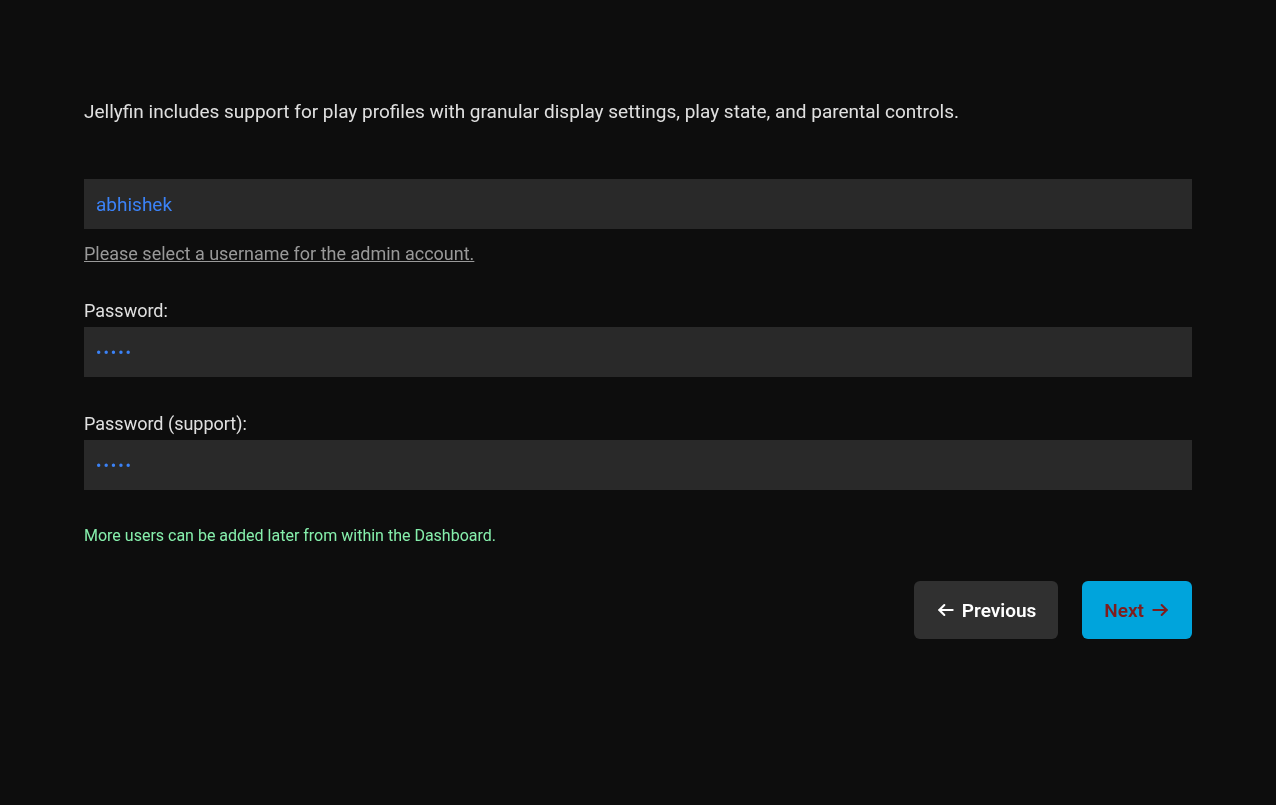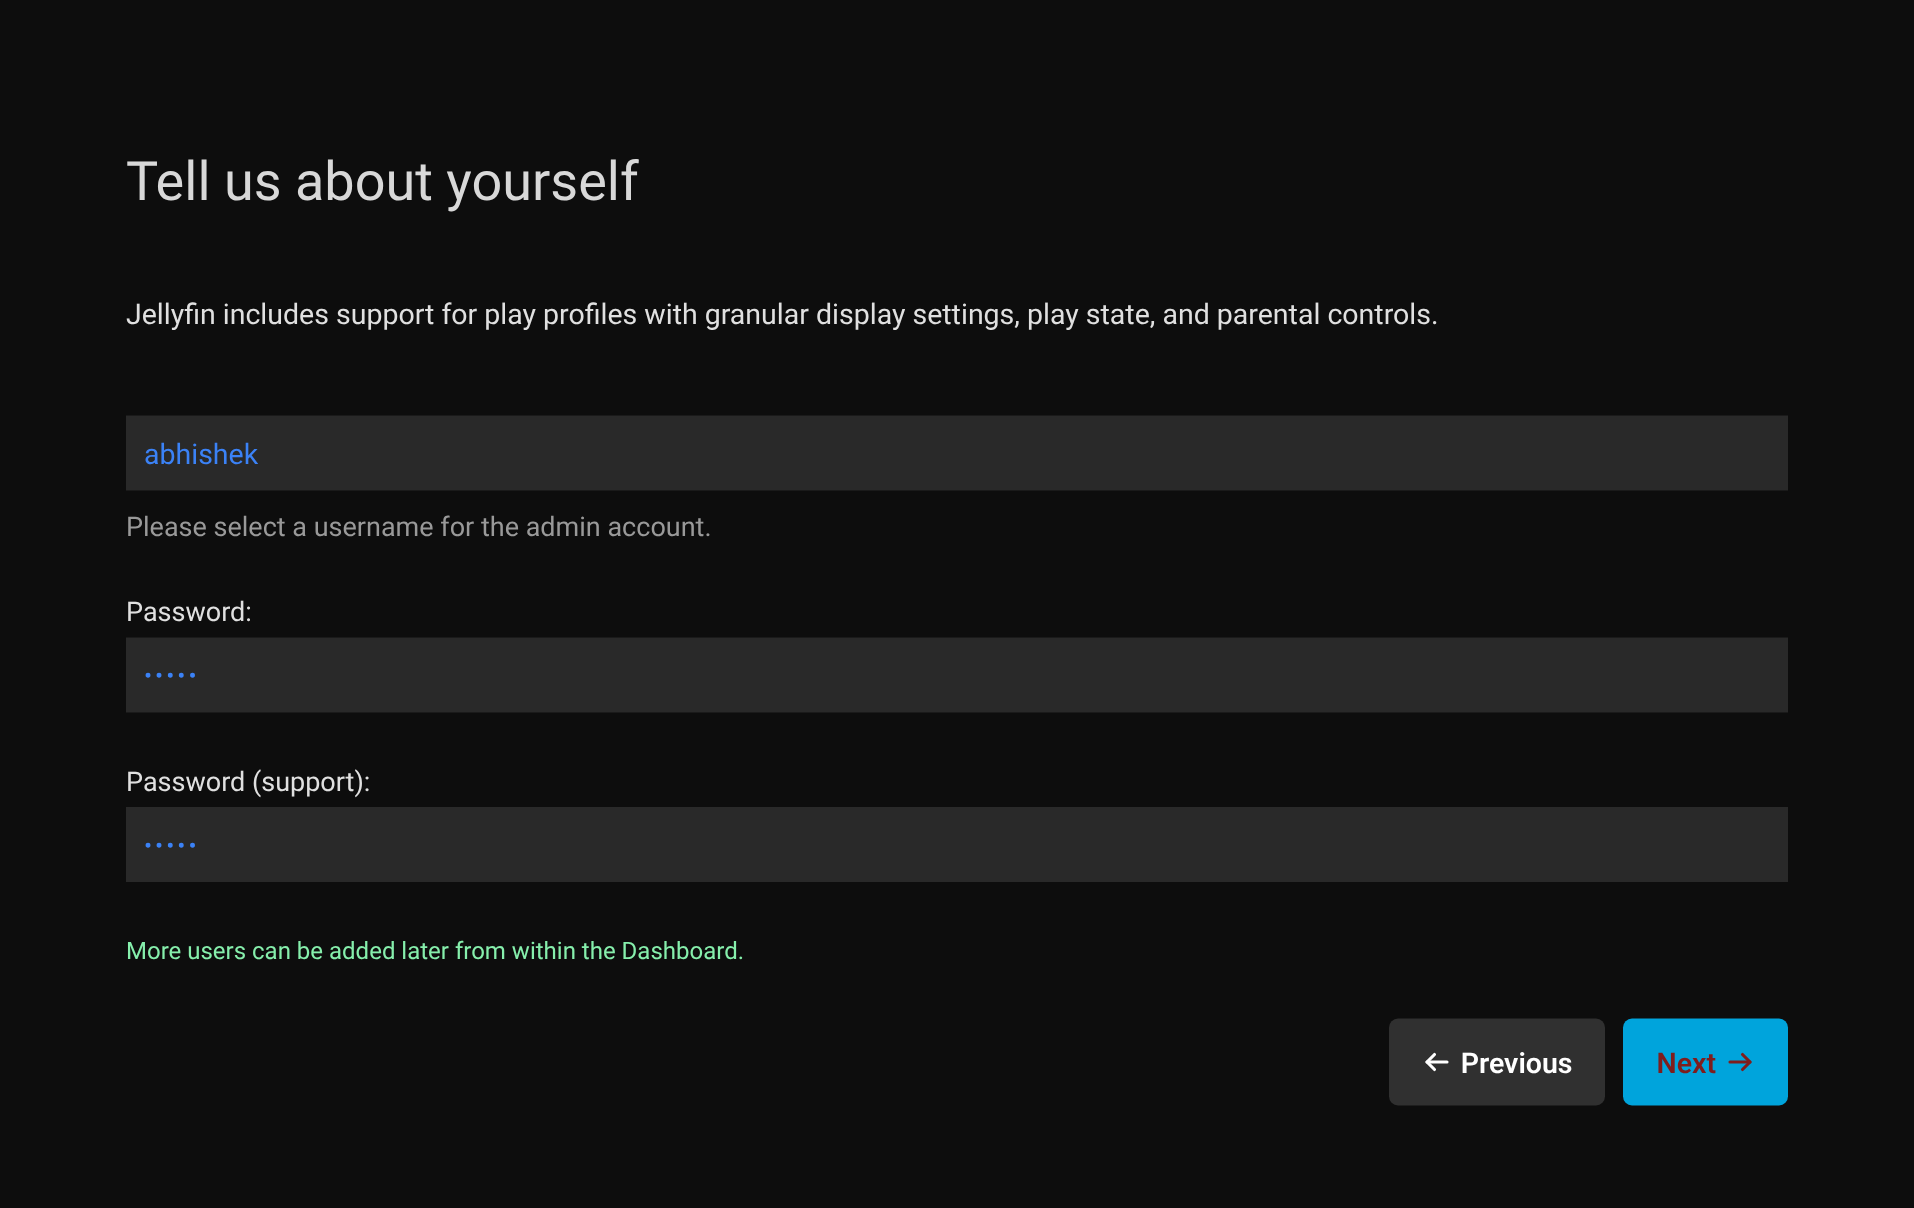--- a/index.html
+++ b/index.html
@@ -50,31 +50,32 @@
       font-family: inherit;
     }
     .form-input[type="password"] {
       letter-spacing: 2px;
       font-size: 16px;
     }
     .form-help {
       font-size: 18px;
       color: #999999;
       margin-top: 14px;
+      text-decoration: underline;
     }
     .footer-note {
       font-size: 16px;
       color: #86efac;
       margin-top: 10px;
       margin-bottom: 36px;
     }
     .button-row {
       display: flex;
       justify-content: flex-end;
-      gap: 12px;
+      gap: 24px;
     }
     .btn {
       display: inline-flex;
       align-items: center;
       justify-content: center;
       gap: 6px;
       height: 58px;
       padding: 0 22px;
       border: none;
       border-radius: 6px;
@@ -98,21 +99,20 @@
     }
     .arrow-icon svg {
       width: 100%;
       height: 100%;
     }
   </style>
 </head>
 <body>
 
 <div class="container">
-  <h1 class="page-title">Tell us about yourself</h1>
   <p class="page-description">Jellyfin includes support for play profiles with granular display settings, play state, and parental controls.</p>
 
   <div class="form-group">
     <input type="text" class="form-input" value="abhishek" style="">
     <p class="form-help">Please select a username for the admin account.</p>
   </div>
 
   <div class="form-group">
     <label class="form-label">Password:</label>
     <input type="password" class="form-input" value="•••••" style="">

